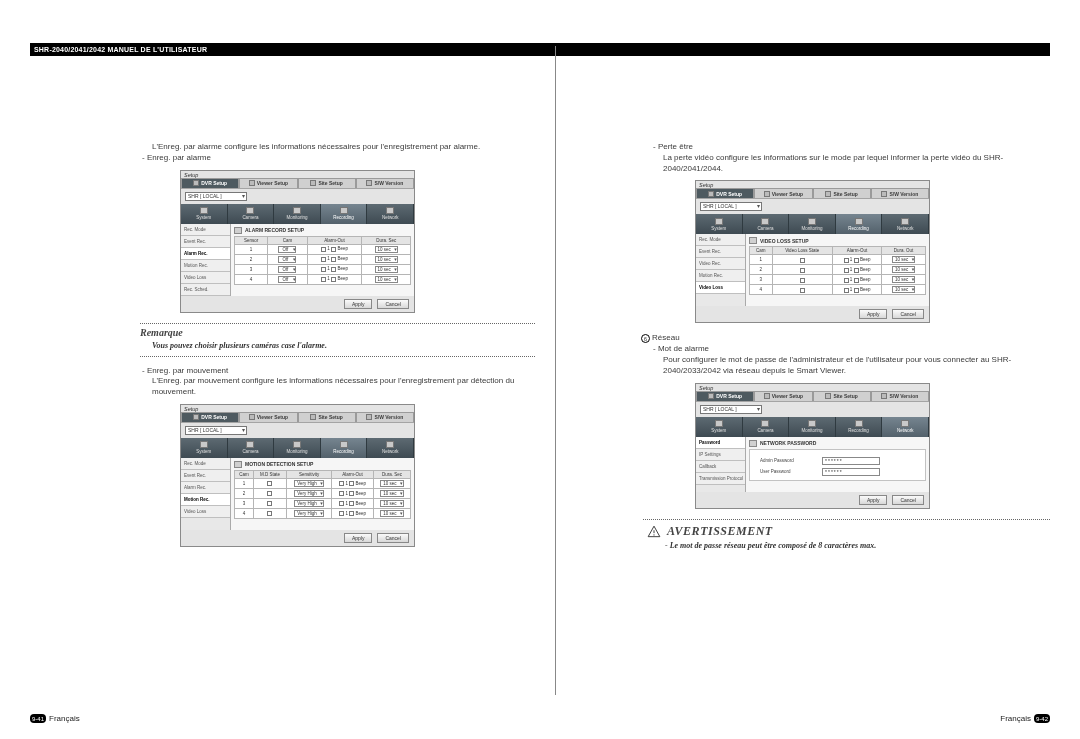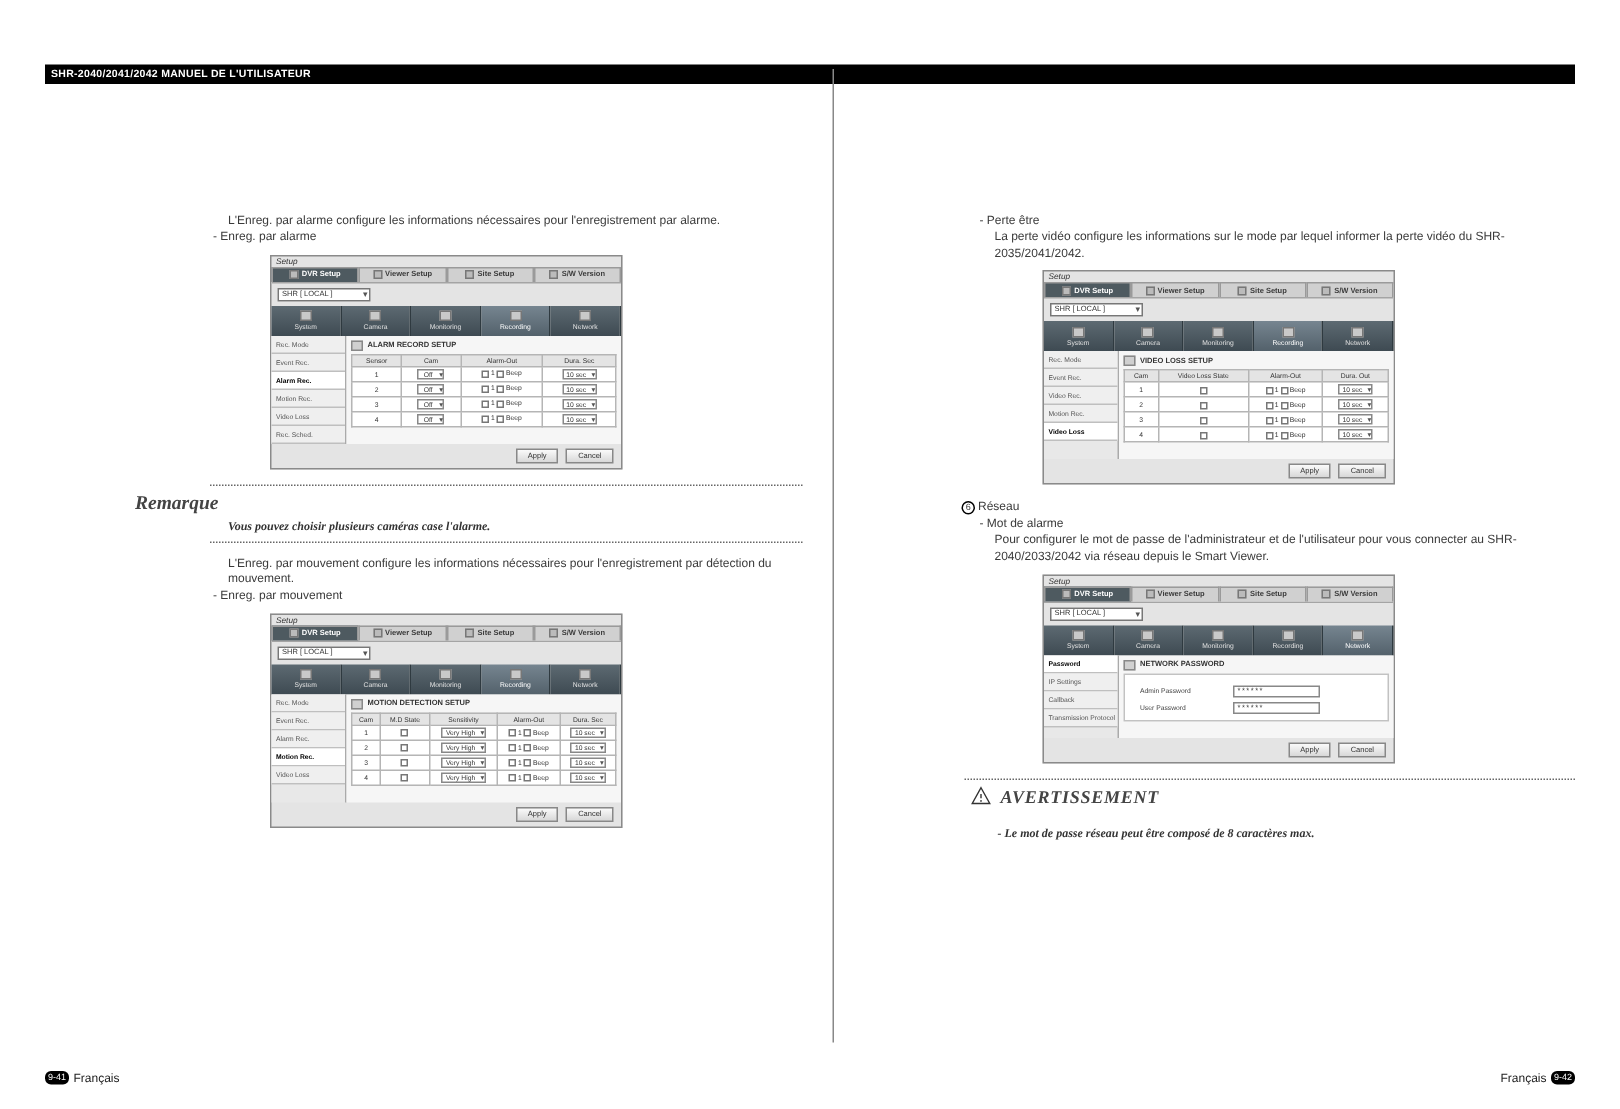--- a/index.html
+++ b/index.html
@@ -5,26 +5,26 @@
   * { box-sizing: border-box; margin: 0; padding: 0; }
   body { background: #fff; font-family: Arial, Helvetica, sans-serif; width: 1080px; height: 739px; overflow: hidden; position: relative; }
   .header-bar { position: absolute; left: 30px; top: 43px; width: 1020px; height: 13px; background: #000; display: flex; align-items: center; }
   .header-bar span { color: #fff; font-size: 7px; font-weight: bold; padding-left: 4px; letter-spacing: 0.2px; }
   .divider { position: absolute; left: 555px; top: 46px; width: 1px; height: 649px; background: #888; }
   .page-left { position: absolute; left: 30px; top: 70px; width: 505px; }
   .page-right { position: absolute; left: 585px; top: 70px; width: 465px; }
   .indent { padding-left: 112px; }
   .bodytext { font-size: 8px; color: #3a3a3a; line-height: 1.35; }
   .remarque-hr { border: none; border-top: 1px dotted #666; margin: 6px 0 3px 110px; }
-  .remarque-title { font-family: "Times New Roman", serif; font-style: italic; font-weight: bold; font-size: 13px; color: #444; margin-left: 60px; }
+  .remarque-title { font-family: "Times New Roman", serif; font-style: italic; font-weight: bold; font-size: 10px; color: #444; margin-left: 110px; }
   .remarque-body { font-family: "Times New Roman", serif; font-style: italic; font-weight: bold; font-size: 8px; color: #333; margin-left: 122px; margin-top: 3px; }
-  .avert-row { display: flex; align-items: flex-start; gap: 6px; margin-left: 62px; margin-top: 4px; }
+  .avert-row { display: flex; align-items: flex-end; gap: 6px; margin-left: 62px; margin-top: 4px; }
   .avert-icon { width: 14px; height: 14px; }
   .avert-title { font-family: "Times New Roman", serif; font-style: italic; font-weight: bold; font-size: 12px; color: #444; letter-spacing: 0.5px; }
-  .avert-body { font-family: "Times New Roman", serif; font-style: italic; font-weight: bold; font-size: 8px; color: #333; margin-left: 80px; margin-top: 12px; line-height: 1.3; }
+  .avert-body { font-family: "Times New Roman", serif; font-style: italic; font-weight: bold; font-size: 8px; color: #333; margin-left: 80px; margin-top: 2px; line-height: 1.3; }
   .screenshot { margin: 6px 0 10px 150px; }
   .win { width: 235px; background: #e4e4e4; border: 1px solid #8a8a8a; font-size: 5.5px; color: #333; }
   .win-title { height: 7px; padding: 1px 3px 0 3px; font-style: italic; }
   .tabbar { display: flex; gap: 0; height: 11px; background: #e4e4e4; border-bottom: 1px solid #a4a4a4; }
   .tab { flex: 1; display: flex; align-items: center; justify-content: center; gap: 2px; background: #d0d0d0; border: 1px solid #9a9a9a; border-bottom: none; font-size: 5px; font-weight: bold; color: #3b3b3b; }
   .tab.active { background: #4e5a60; color: #fff; }
   .selectrow { padding: 3px 4px; }
   .select { display: inline-block; width: 62px; height: 9px; background: #fff; border: 1px solid #777; font-size: 5px; padding: 0 2px; position: relative; }
   .select::after { content: "▾"; position: absolute; right: 1px; top: -1px; font-size: 6px; color: #555; }
   .navbar { display: flex; height: 20px; }
@@ -169,22 +169,22 @@
       </div>
     </div>
   </div>
 
   <hr class="remarque-hr">
   <div class="remarque-title">Remarque</div>
   <div class="remarque-body">Vous pouvez choisir plusieurs caméras case l'alarme.</div>
   <hr class="remarque-hr">
 
   <div style="height:6px"></div>
+  <div class="indent bodytext">- Enreg. par mouvement</div>
   <div class="indent bodytext" style="padding-left:122px">L'Enreg. par mouvement configure les informations nécessaires pour l'enregistrement par détection du mouvement.</div>
-  <div class="indent bodytext">- Enreg. par mouvement</div>
 
   <div class="screenshot">
     <div class="win">
       <div class="win-title">Setup</div>
       <div class="tabbar">
         <div class="tab active">
             <span class="tabic"></span>
             <span>DVR Setup</span>
           </div>
         <div class="tab">
@@ -281,21 +281,21 @@
         <span class="btn">Apply</span>
         <span class="btn">Cancel</span>
       </div>
     </div>
   </div>
 </div>
 
 <div class="page-right">
   <div style="height:72px"></div>
   <div class="bodytext" style="padding-left:68px">- Perte être</div>
-  <div class="bodytext" style="padding-left:78px">La perte vidéo configure les informations sur le mode par lequel informer la perte vidéo du SHR-2035/2041/2042.</div>
+  <div class="bodytext" style="padding-left:78px">La perte vidéo configure les informations sur le mode par lequel informer la perte vidéo du SHR-2040/2041/2044.</div>
 
   <div class="screenshot" style="margin-left:110px">
     <div class="win">
       <div class="win-title">Setup</div>
       <div class="tabbar">
         <div class="tab active">
             <span class="tabic"></span>
             <span>DVR Setup</span>
           </div>
         <div class="tab">

